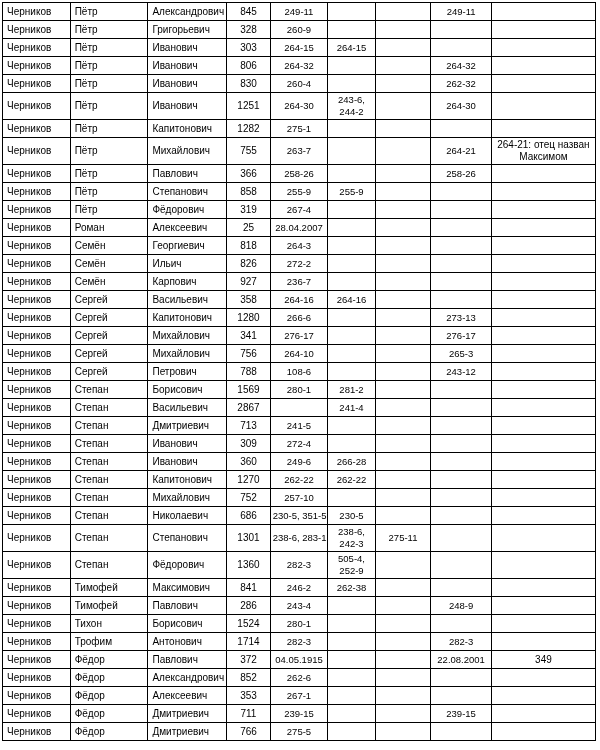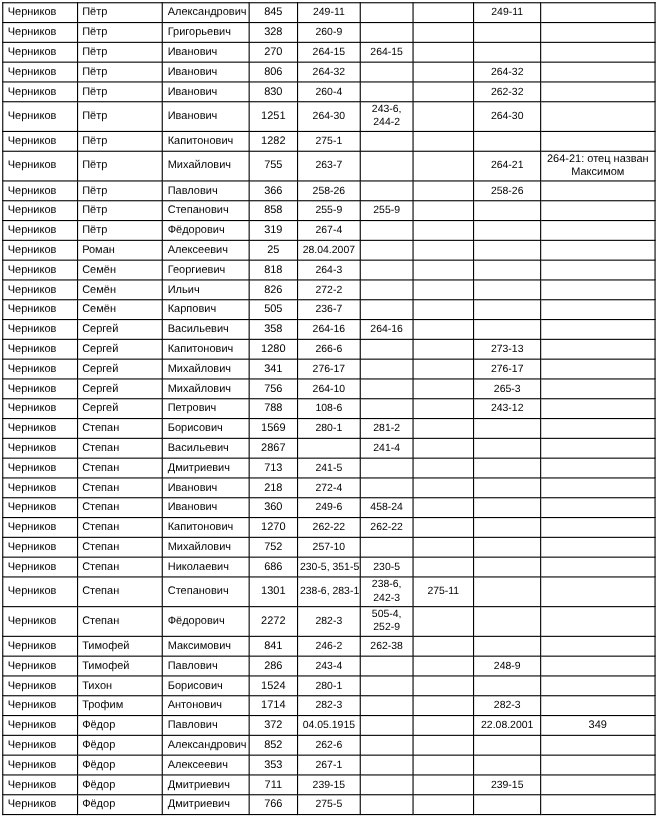--- a/index.html
+++ b/index.html
@@ -95,21 +95,21 @@
           <td class="c5">260-9</td>
           <td class="c6"></td>
           <td class="c7"></td>
           <td class="c8"></td>
           <td class="c9"></td>
         </tr>
         <tr>
           <td class="c1">Черников</td>
           <td class="c2">Пётр</td>
           <td class="c3">Иванович</td>
-          <td class="c4">270</td>
+          <td class="c4">303</td>
           <td class="c5">264-15</td>
           <td class="c6">264-15</td>
           <td class="c7"></td>
           <td class="c8"></td>
           <td class="c9"></td>
         </tr>
         <tr>
           <td class="c1">Черников</td>
           <td class="c2">Пётр</td>
           <td class="c3">Иванович</td>
@@ -227,21 +227,21 @@
           <td class="c5">272-2</td>
           <td class="c6"></td>
           <td class="c7"></td>
           <td class="c8"></td>
           <td class="c9"></td>
         </tr>
         <tr>
           <td class="c1">Черников</td>
           <td class="c2">Семён</td>
           <td class="c3">Карпович</td>
-          <td class="c4">505</td>
+          <td class="c4">927</td>
           <td class="c5">236-7</td>
           <td class="c6"></td>
           <td class="c7"></td>
           <td class="c8"></td>
           <td class="c9"></td>
         </tr>
         <tr>
           <td class="c1">Черников</td>
           <td class="c2">Сергей</td>
           <td class="c3">Васильевич</td>
@@ -326,34 +326,34 @@
           <td class="c5">241-5</td>
           <td class="c6"></td>
           <td class="c7"></td>
           <td class="c8"></td>
           <td class="c9"></td>
         </tr>
         <tr>
           <td class="c1">Черников</td>
           <td class="c2">Степан</td>
           <td class="c3">Иванович</td>
-          <td class="c4">218</td>
+          <td class="c4">309</td>
           <td class="c5">272-4</td>
           <td class="c6"></td>
           <td class="c7"></td>
           <td class="c8"></td>
           <td class="c9"></td>
         </tr>
         <tr>
           <td class="c1">Черников</td>
           <td class="c2">Степан</td>
           <td class="c3">Иванович</td>
           <td class="c4">360</td>
           <td class="c5">249-6</td>
-          <td class="c6">458-24</td>
+          <td class="c6">266-28</td>
           <td class="c7"></td>
           <td class="c8"></td>
           <td class="c9"></td>
         </tr>
         <tr>
           <td class="c1">Черников</td>
           <td class="c2">Степан</td>
           <td class="c3">Капитонович</td>
           <td class="c4">1270</td>
           <td class="c5">262-22</td>
@@ -392,21 +392,21 @@
           <td class="c5">238-6, 283-1</td>
           <td class="c6">238-6, 242-3</td>
           <td class="c7">275-11</td>
           <td class="c8"></td>
           <td class="c9"></td>
         </tr>
         <tr>
           <td class="c1">Черников</td>
           <td class="c2">Степан</td>
           <td class="c3">Фёдорович</td>
-          <td class="c4">2272</td>
+          <td class="c4">1360</td>
           <td class="c5">282-3</td>
           <td class="c6">505-4, 252-9</td>
           <td class="c7"></td>
           <td class="c8"></td>
           <td class="c9"></td>
         </tr>
         <tr>
           <td class="c1">Черников</td>
           <td class="c2">Тимофей</td>
           <td class="c3">Максимович</td>

